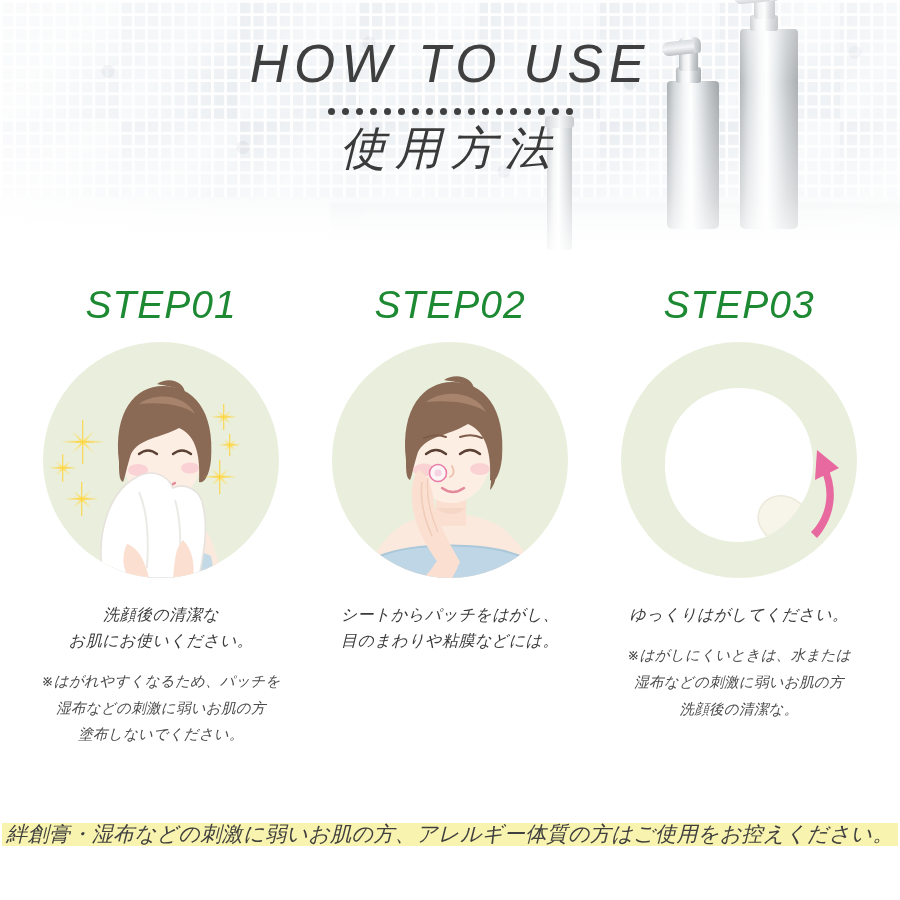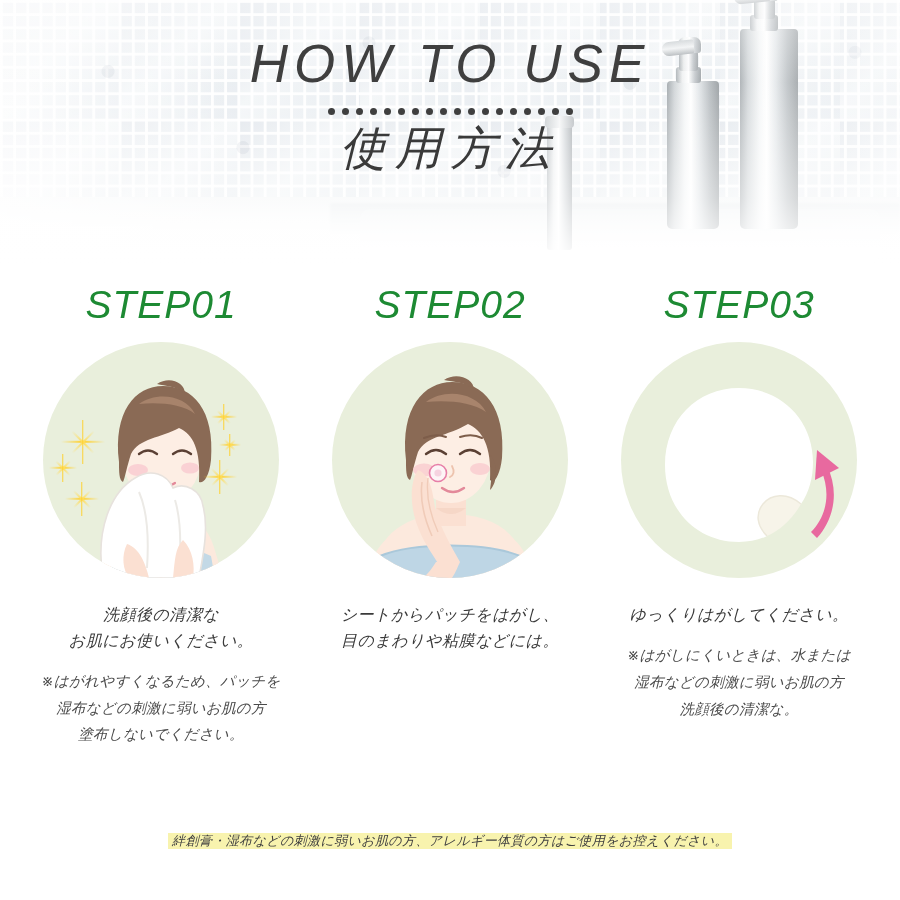--- a/index.html
+++ b/index.html
@@ -145,21 +145,21 @@
   .sparkle span.b{ transform:translate(-50%,-50%) rotate(-45deg); }
 
   
   .patch-wrap{ position:absolute; left:0; top:0; width:100%; height:100%; }
 
   
   .warning{
     position:absolute; left:0; bottom:46px; width:900px; text-align:center;
   }
   .warning span{
-    display:inline; font-size:13px; line-height:1.9; color:#3f3f3f; letter-spacing:.4px;
+    display:inline; font-size:21px; line-height:1.9; color:#3f3f3f; letter-spacing:.4px;
     background:linear-gradient(to bottom, rgba(255,255,255,0) 12%, #f8f3ae 12%, #f8f3ae 96%, rgba(255,255,255,0) 96%);
     padding:2px 4px;
   }
 </style>
 </head>
 <body>
 
 <div class="page">
 
   <div class="hero">

